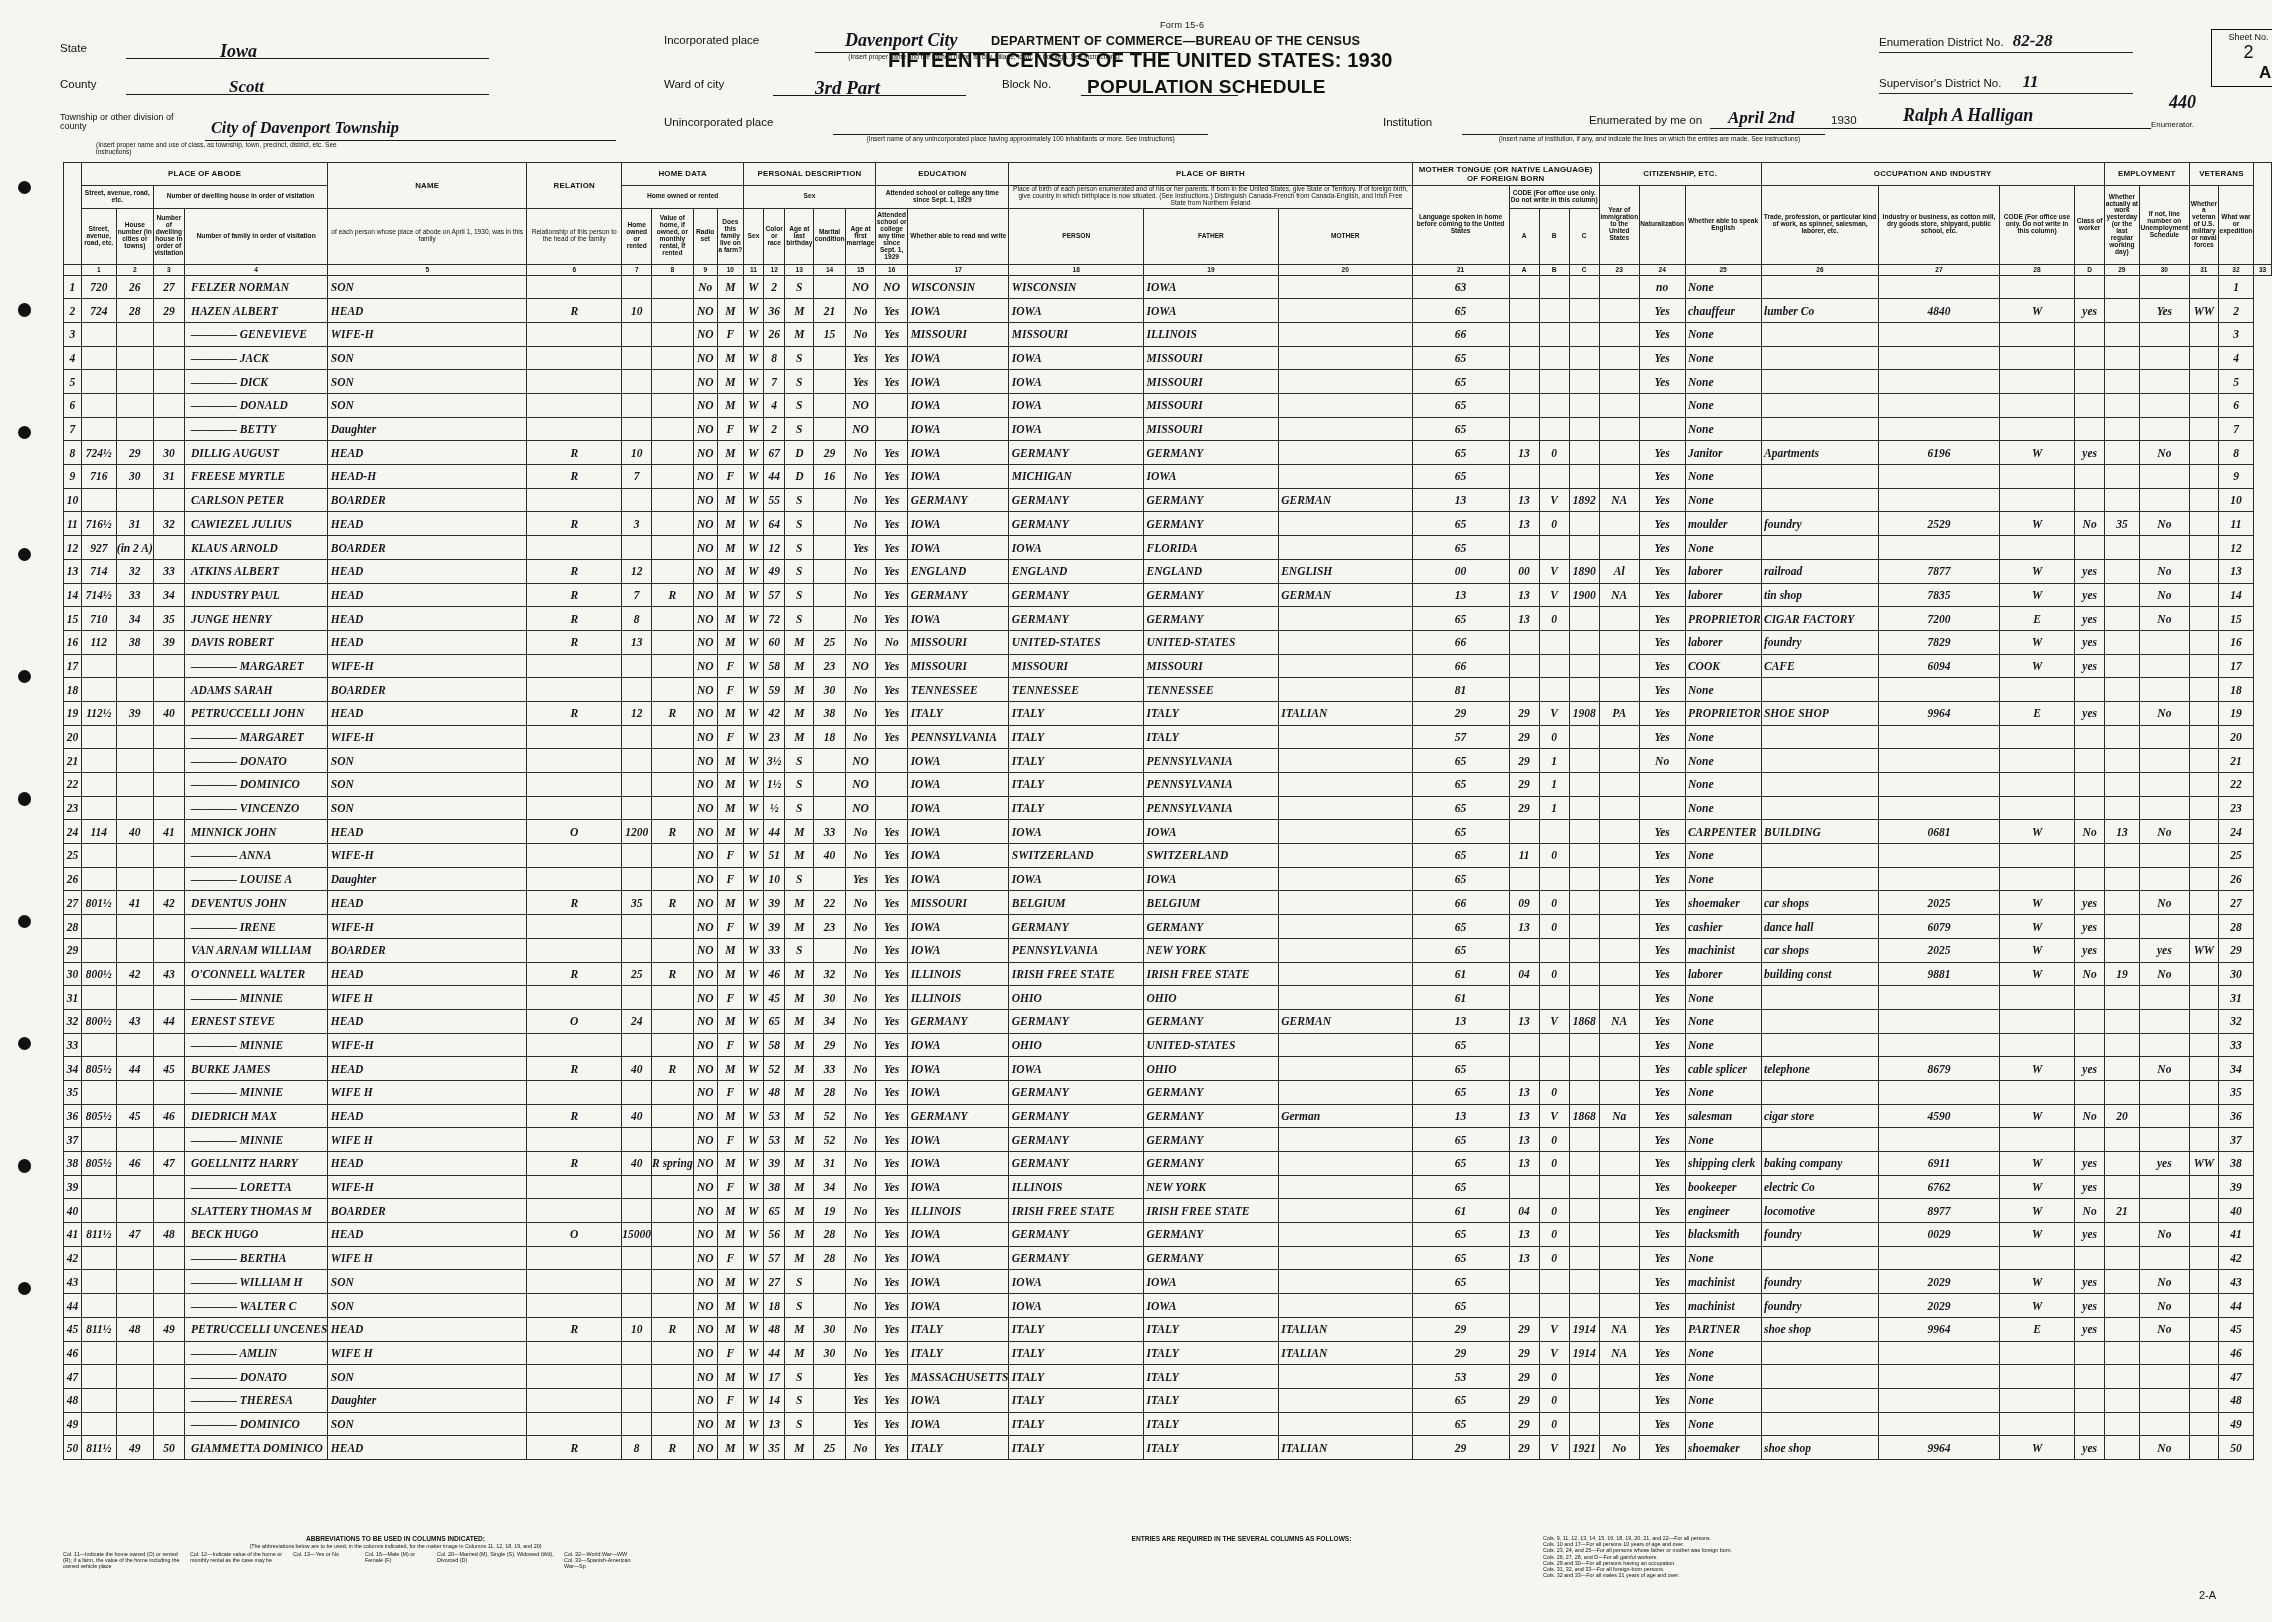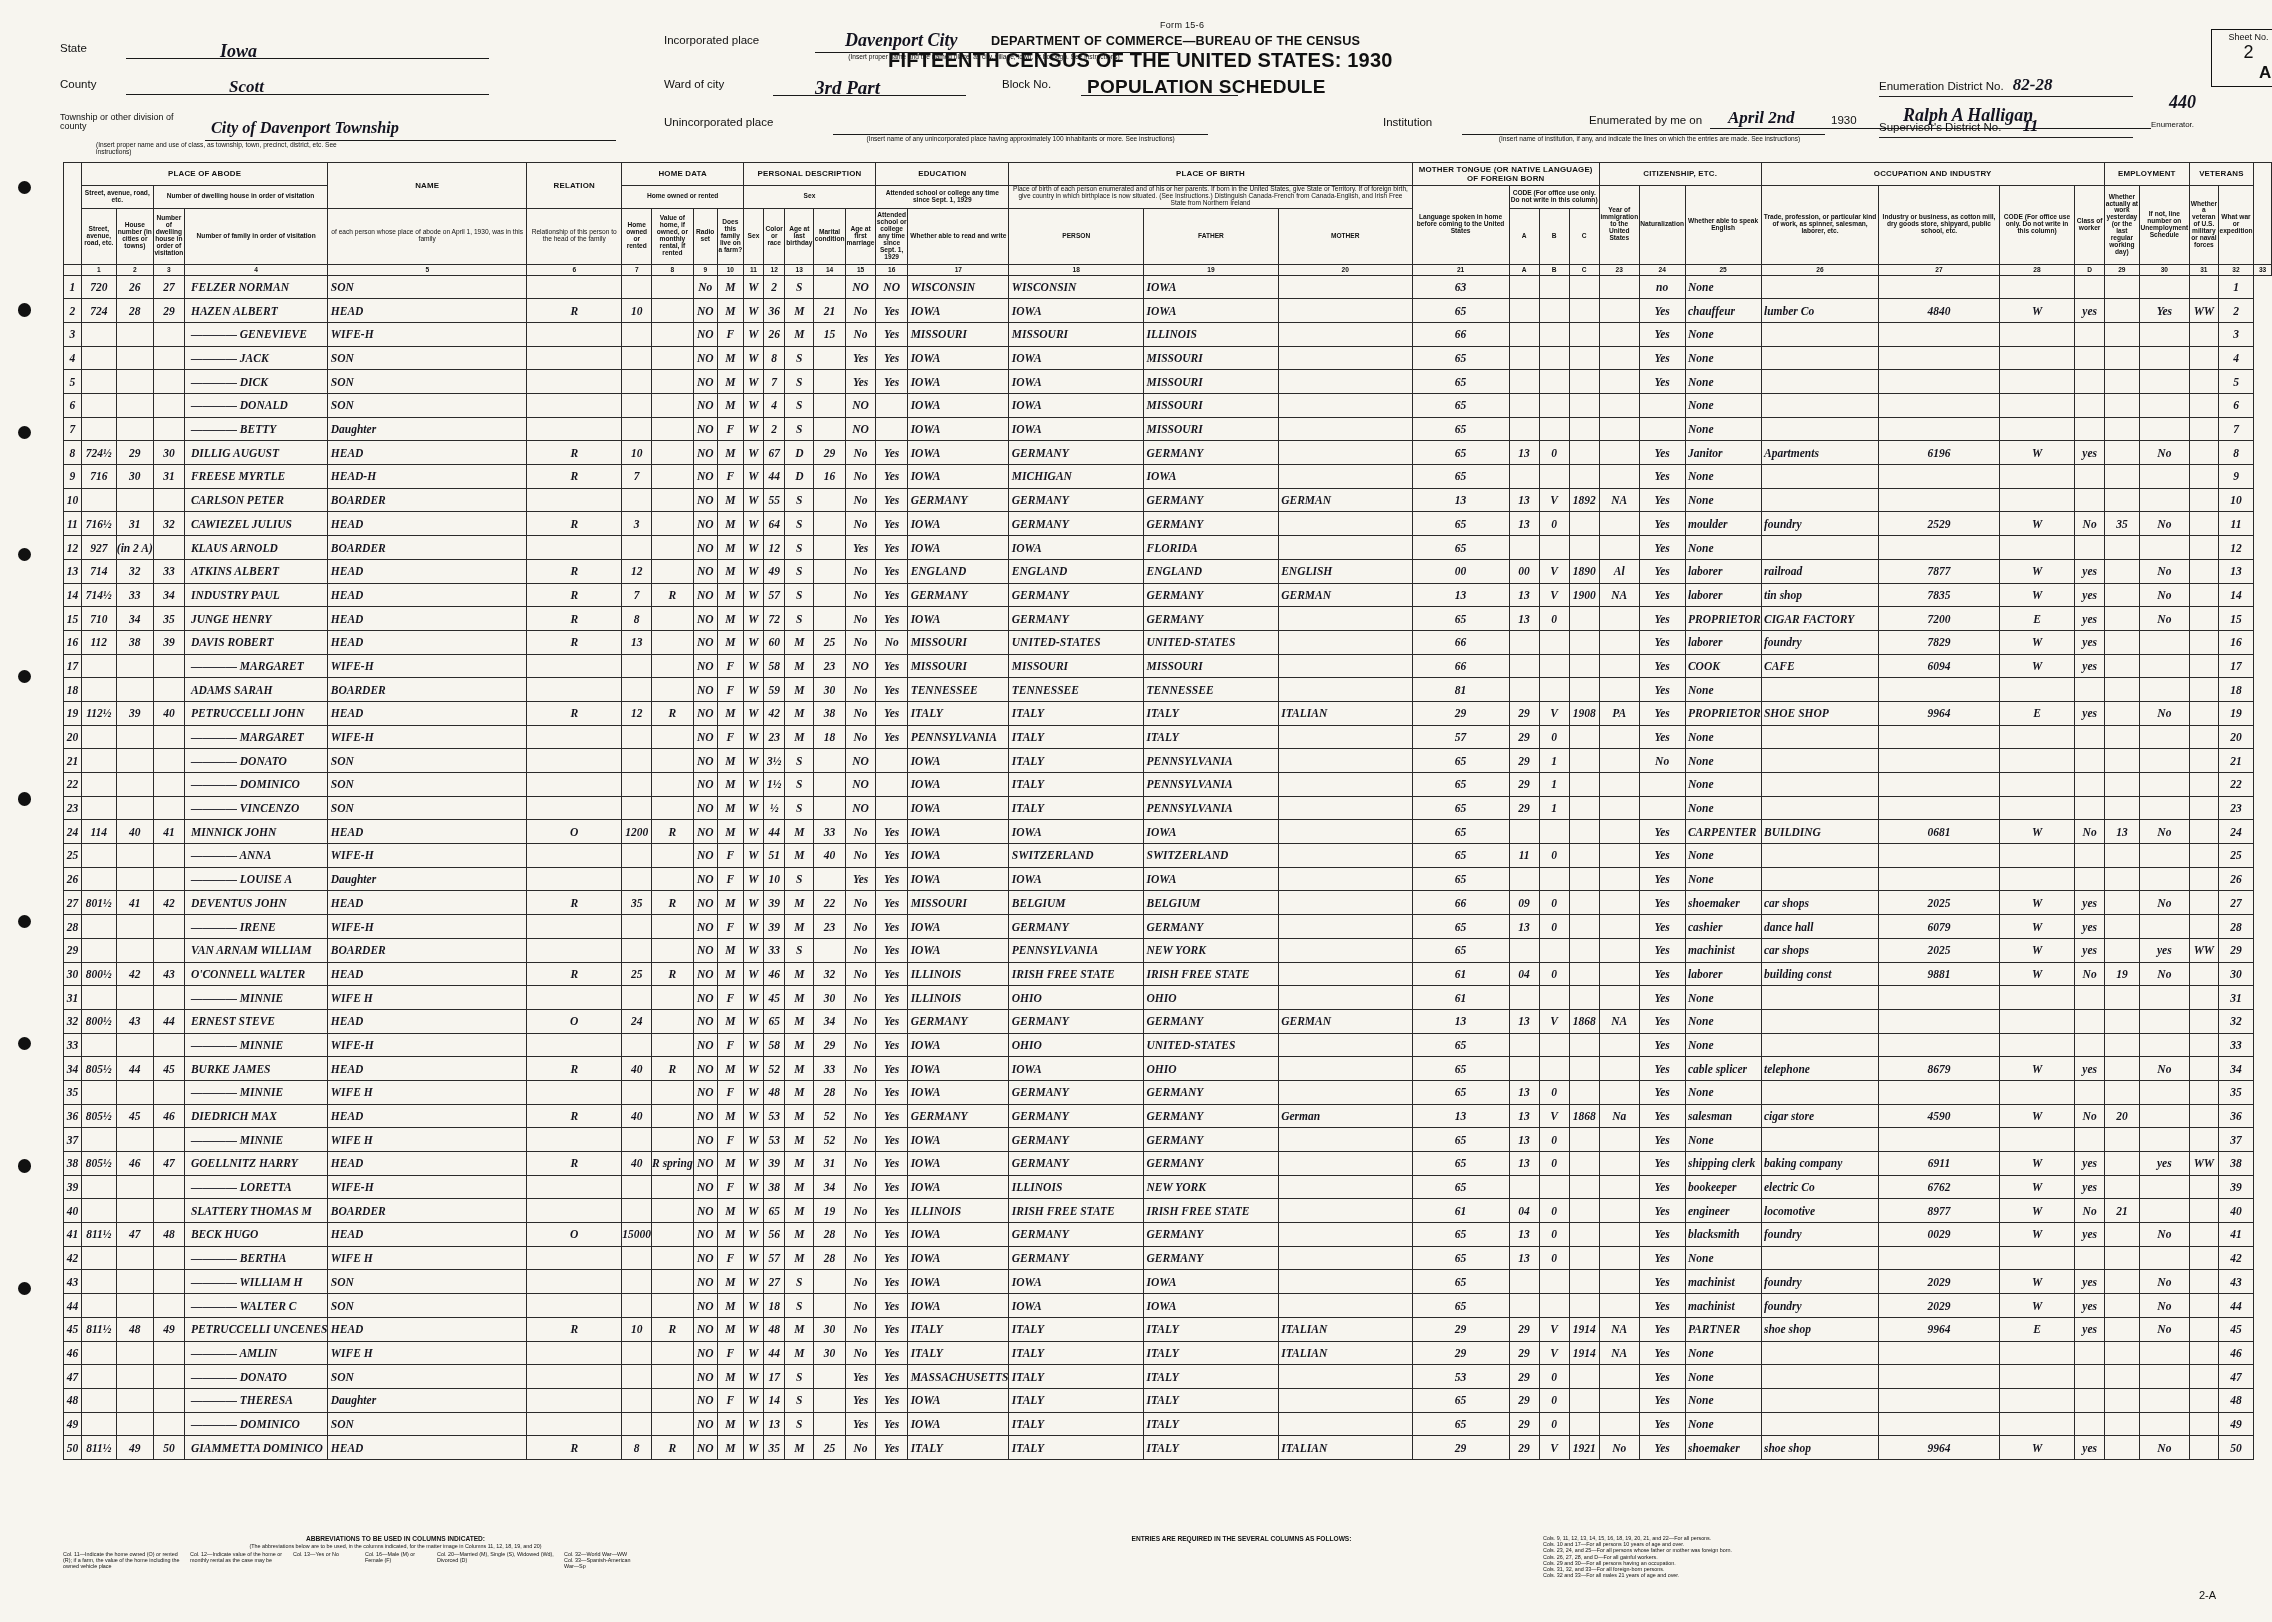--- a/index.html
+++ b/index.html
@@ -22,21 +22,21 @@
   .tiny{font-size:6.6px;line-height:1.1;}
 
   .hw{font-family:"Liberation Serif",serif;font-style:italic;font-weight:bold;color:#13131f;}
 
   .fld{position:absolute;}
   .fld .cap{position:absolute;left:0;top:0;}
   .fld .line{position:absolute;border-bottom:1px solid #1a1a1a;}
   .fld .val{position:absolute;}
 
   
-  .edbox{position:absolute;left:1819px;top:13.3px;font-size:11.5px;margin-top:44px;}
+  .edbox{position:absolute;left:1819px;top:13.3px;font-size:11.5px;}
   .sheetbox{position:absolute;left:2151px;top:11px;width:73px;height:56px;border:1.2px solid #111;}
   .sheetbox .t{font-size:9px;text-align:center;padding-top:2.4px;}
   .sheetbox .v{font-size:18px;text-align:center;}
 
   
   table{border-collapse:collapse;position:absolute;left:63px;top:162px;}
   td,th{border:0.6px solid #2b2b2b;padding:0;font-size:7.3px;vertical-align:middle;}
   .colhead td{font-size:6.6px;text-align:center;line-height:1.05;padding:1.2px 0.6px;font-weight:bold;}
   .grouphead td{font-size:7.9px;text-align:center;font-weight:bold;letter-spacing:0.2px;padding:1.8px 0.6px;}
   .numrow td{font-size:6.6px;text-align:center;height:9.7px;font-weight:bold;}

